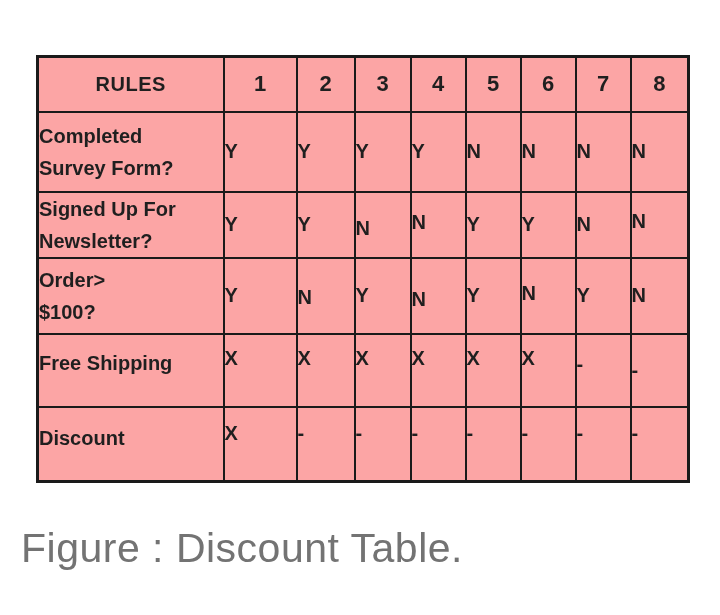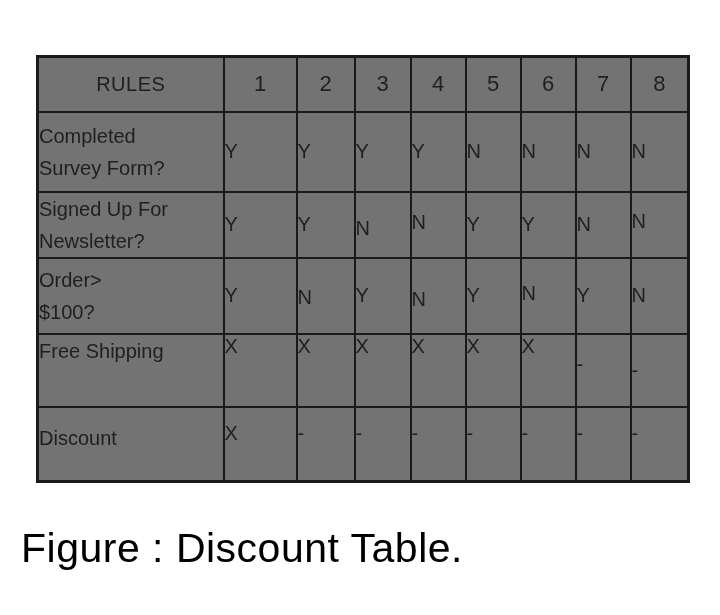--- a/index.html
+++ b/index.html
@@ -24,22 +24,22 @@
     width: 651px;
     border-collapse: collapse;
     table-layout: fixed;
     color: #1f1f1f;
   }
   table.decision th,
   table.decision td {
     border: 2px solid #1a1a1a;
     padding: 0;
     vertical-align: middle;
-    font-weight: 400;
-    background: #737373;
+    font-weight: 700;
+    background: #fca5a5;
   }
   table.decision { border: 3px solid #1a1a1a; }
 
   thead tr { height: 55px; }
   tbody tr:nth-child(1) { height: 80px; }
   tbody tr:nth-child(2) { height: 65px; margin-top: 12px; }
   tbody tr:nth-child(3) { height: 76px; }
   tbody tr:nth-child(4) { height: 73px; }
   tbody tr:nth-child(5) { height: 75px; }
 
@@ -61,35 +61,35 @@
 
   
   tbody tr:nth-child(2) td:nth-child(4) { padding-top: 8px; }
   tbody tr:nth-child(2) td:nth-child(5) { padding-bottom: 5px; }
   tbody tr:nth-child(2) td:nth-child(9) { padding-bottom: 6px; }
   tbody tr:nth-child(3) td:nth-child(3) { padding-top: 3px; }
   tbody tr:nth-child(3) td:nth-child(5) { padding-top: 8px; }
   tbody tr:nth-child(3) td:nth-child(7) { padding-bottom: 5px; }
 
   
-  tbody tr:nth-child(4) td { vertical-align: top; }
+  tbody tr:nth-child(4) td { vertical-align: top; padding-top: 12px; }
   tbody tr:nth-child(4) td:nth-child(8) { padding-top: 18px; }
   tbody tr:nth-child(4) td:nth-child(9) { padding-top: 24px; }
   tbody tr:nth-child(5) td { vertical-align: top; padding-top: 14px; }
   tbody tr:nth-child(5) td:nth-child(2) { padding-top: 14px; }
 
   
   .caption {
     position: absolute;
     left: 21px;
     top: 525px;
     font-size: 41px;
     font-weight: 400;
     letter-spacing: 0.5px;
-    color: #000000;
+    color: #737373;
   }
 </style>
 </head>
 <body>
 
 <div class="stage">
 
   <table class="decision">
     <colgroup>
       <col style="width:186px">

